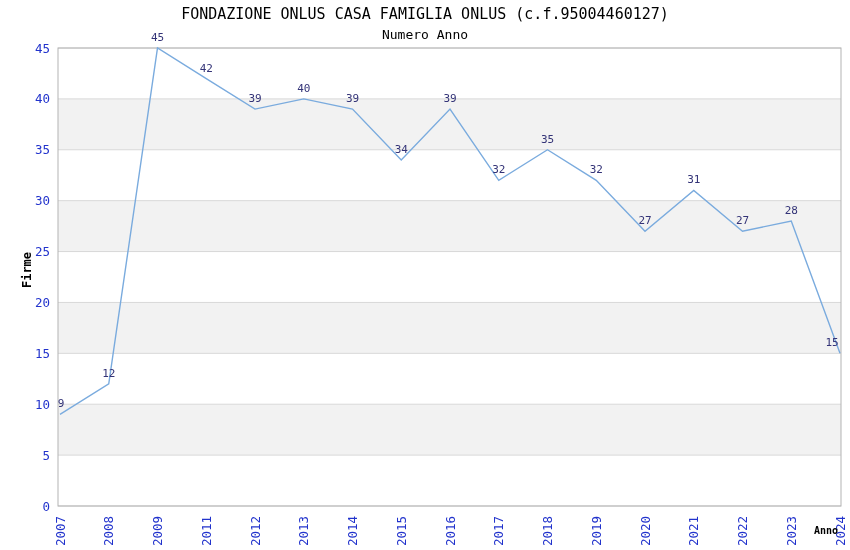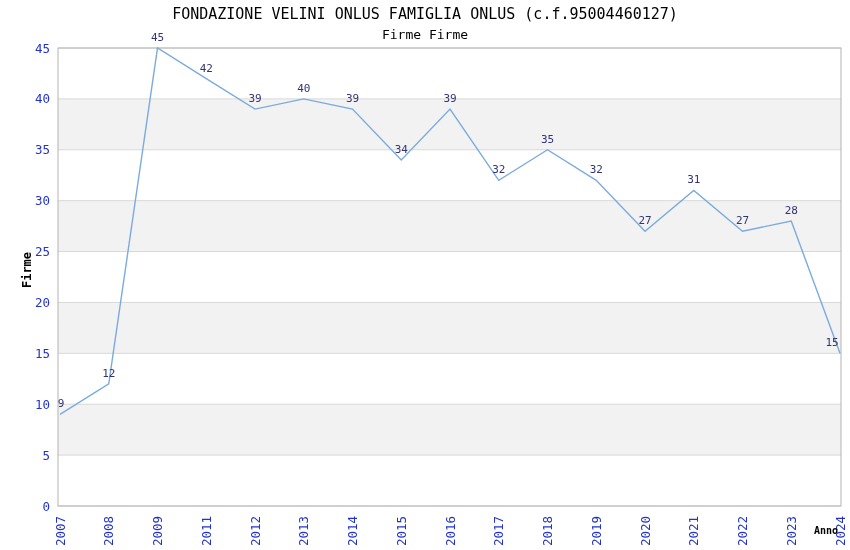--- a/index.html
+++ b/index.html
@@ -57,22 +57,22 @@
     left: 0;
   }
   svg text {
     font-family: "DejaVu Sans Mono", monospace;
   }
 </style>
 </head>
 <body>
 
 <div class="chart">
-  <div class="chart-title">FONDAZIONE VELINI ONLUS FAMIGLIA ONLUS (c.f.95004460127)</div>
-  <div class="chart-subtitle">Firme Firme</div>
+  <div class="chart-title">FONDAZIONE ONLUS CASA FAMIGLIA ONLUS (c.f.95004460127)</div>
+  <div class="chart-subtitle">Numero Anno</div>
   <div class="y-axis-title">Firme</div>
   <svg class="plot-svg" id="plot" width="850" height="550" viewBox="0 0 850 550">
       <rect x="58" y="455.1111111111111" width="783" height="50.888888888888914" fill="#ffffff"></rect>
       <rect x="58" y="404.22222222222223" width="783" height="50.88888888888886" fill="#f2f2f2"></rect>
       <rect x="58" y="353.33333333333337" width="783" height="50.88888888888886" fill="#ffffff"></rect>
       <rect x="58" y="302.44444444444446" width="783" height="50.888888888888914" fill="#f2f2f2"></rect>
       <rect x="58" y="251.55555555555554" width="783" height="50.888888888888914" fill="#ffffff"></rect>
       <rect x="58" y="200.66666666666669" width="783" height="50.88888888888886" fill="#f2f2f2"></rect>
       <rect x="58" y="149.77777777777777" width="783" height="50.888888888888914" fill="#ffffff"></rect>
       <rect x="58" y="98.88888888888891" width="783" height="50.88888888888886" fill="#f2f2f2"></rect>

